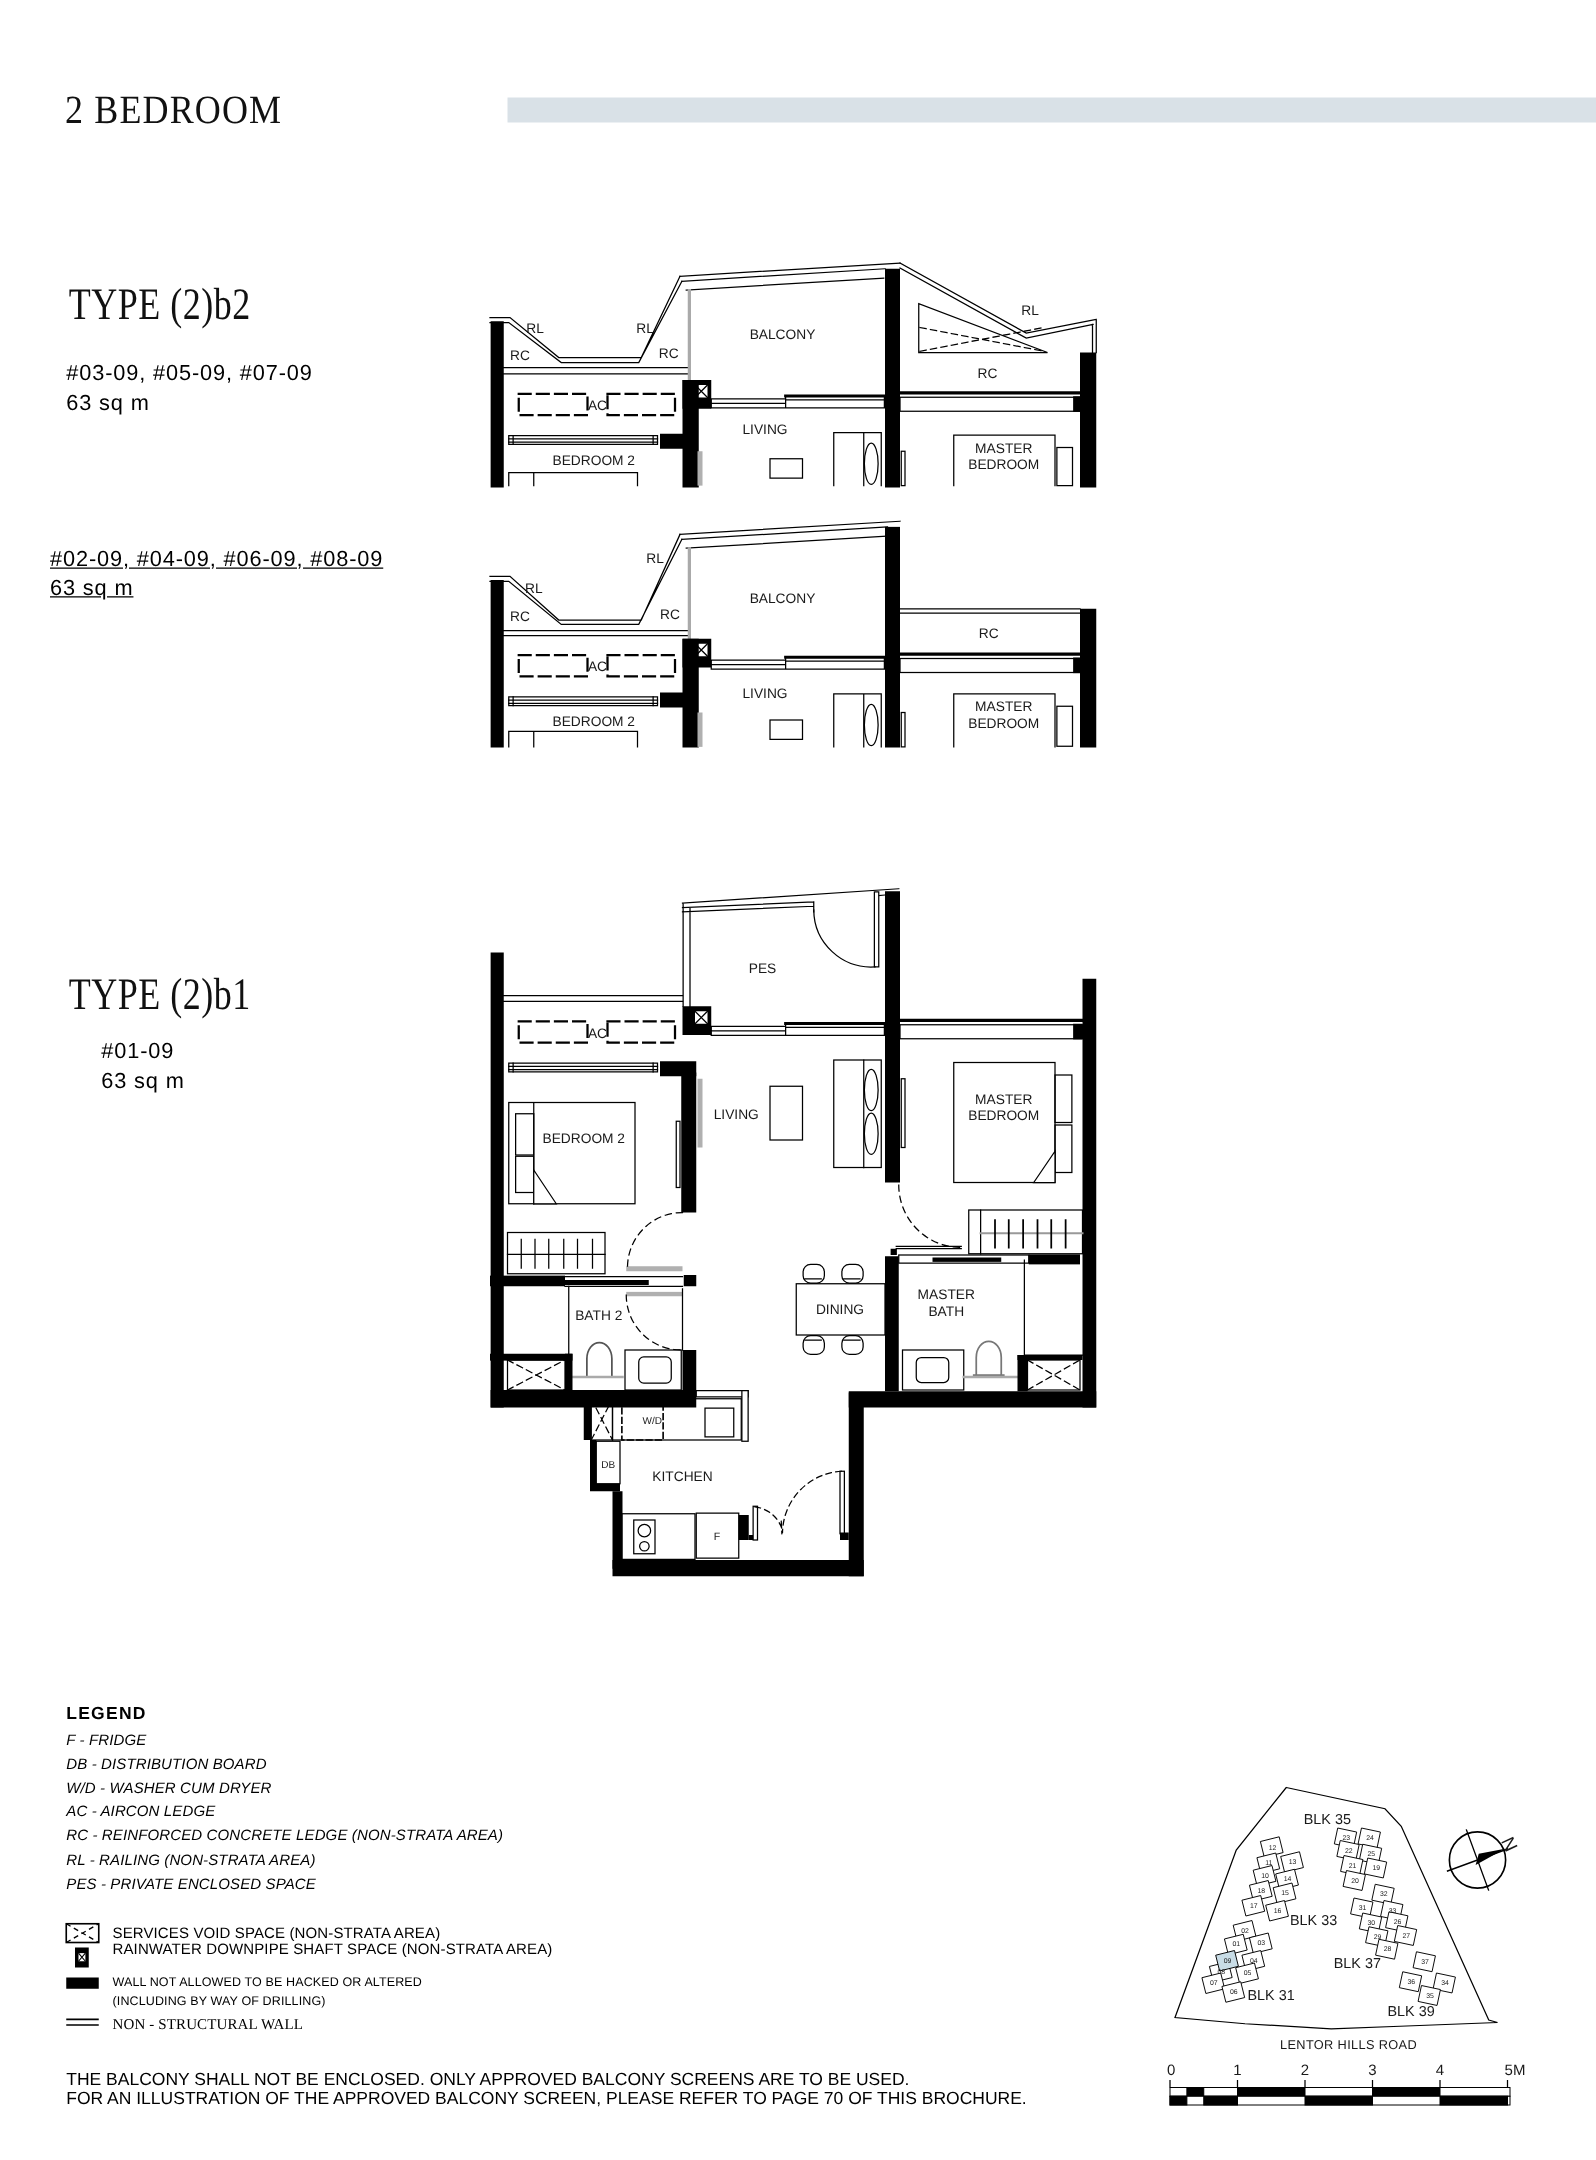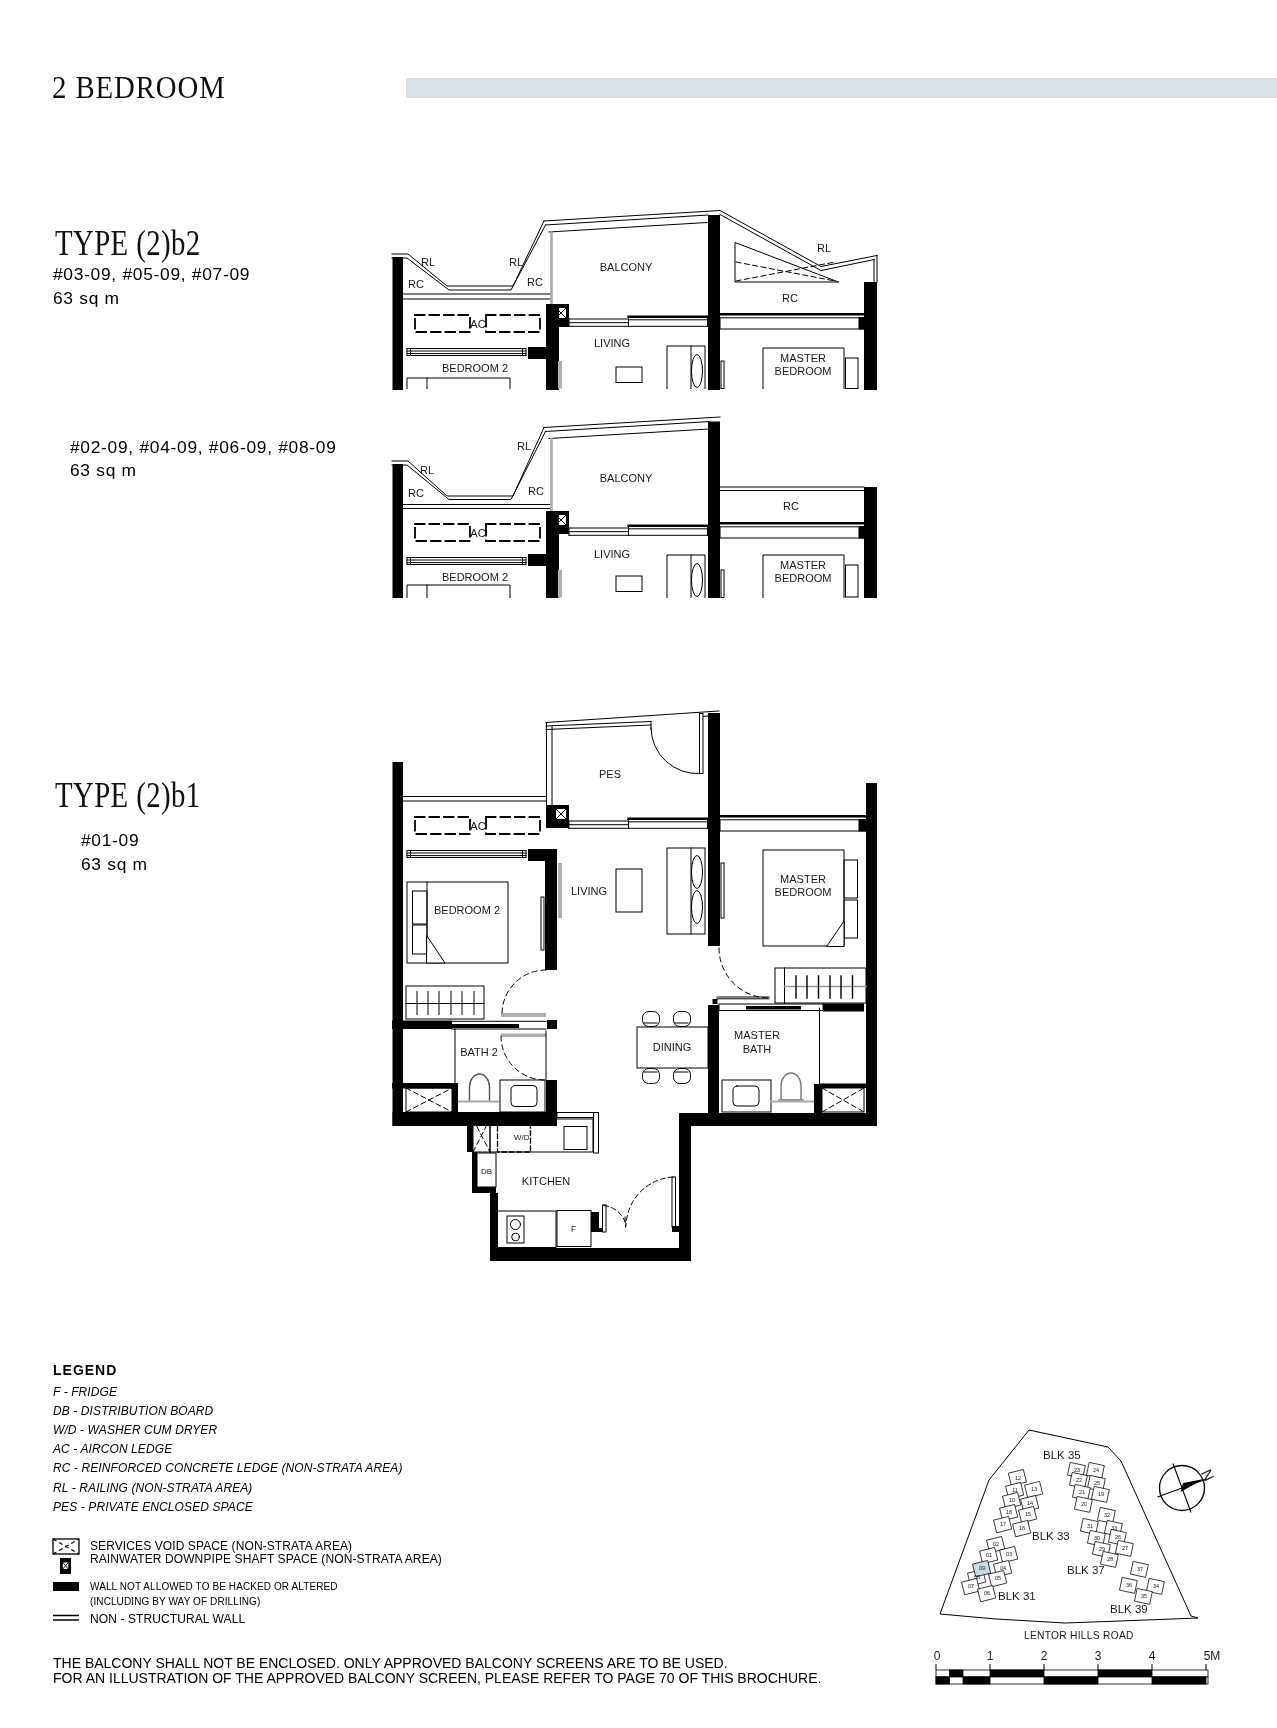--- a/index.html
+++ b/index.html
@@ -10,39 +10,39 @@
 </style>
 </head>
 <body>
 
 <div class="abs serif" style="left:52px;top:68px;font-size:32px;letter-spacing:1px;color:#111;line-height:1.2;transform:scaleX(0.9);transform-origin:left top;">2 BEDROOM</div>
 
 <div class="abs" style="left:406px;top:78px;width:871px;height:20px;background:#d9e1e7;"></div>
 
 <div class="abs serif" style="left:55px;top:222px;font-size:36px;letter-spacing:0.5px;color:#111;line-height:1.2;transform:scaleX(0.8);transform-origin:left top;">TYPE (2)b2</div>
 
-<div class="abs" style="left:53px;top:263px;font-size:17.4px;letter-spacing:0.7px;line-height:23.5px;">#03-09, #05-09, #07-09<br>63 sq m</div>
-
-<div class="abs" style="left:70px;top:435.5px;font-size:17.4px;letter-spacing:0.7px;line-height:23.5px;">#02-09, #04-09, #06-09, #08-09<br>63 sq m</div>
+<div class="abs" style="left:53px;top:287px;font-size:17.4px;letter-spacing:0.7px;line-height:23.5px;">#03-09, #05-09, #07-09<br>63 sq m</div>
+
+<div class="abs" style="left:40px;top:435.5px;font-size:17.4px;letter-spacing:0.7px;line-height:23.5px;text-decoration:underline;">#02-09, #04-09, #06-09, #08-09<br>63 sq m</div>
 
 <div class="abs serif" style="left:55px;top:774px;font-size:36px;letter-spacing:0.5px;color:#111;line-height:1.2;transform:scaleX(0.8);transform-origin:left top;">TYPE (2)b1</div>
 
 <div class="abs" style="left:53px;top:829px;font-size:17.4px;letter-spacing:0.7px;line-height:23.5px;margin-left:28px;">#01-09<br>63 sq m</div>
 
 <div class="abs" style="left:53px;top:1363px;font-size:14px;font-weight:bold;letter-spacing:1px;line-height:1;">LEGEND</div>
 
 <div class="abs" style="left:53px;top:1382.5px;font-size:12px;letter-spacing:0.1px;line-height:19.2px;font-style:italic;">F - FRIDGE<br>DB - DISTRIBUTION BOARD<br>W/D - WASHER CUM DRYER<br>AC - AIRCON LEDGE<br>RC - REINFORCED CONCRETE LEDGE (NON-STRATA AREA)<br>RL - RAILING (NON-STRATA AREA)<br>PES - PRIVATE ENCLOSED SPACE</div>
 
 <div class="abs" style="left:90px;top:1540px;font-size:12px;letter-spacing:0.1px;line-height:1;text-align:right;">SERVICES VOID SPACE (NON-STRATA AREA)</div>
 
 <div class="abs" style="left:90px;top:1553px;font-size:12px;letter-spacing:0.1px;line-height:1;">RAINWATER DOWNPIPE SHAFT SPACE (NON-STRATA AREA)</div>
 
 <div class="abs" style="left:90px;top:1580px;font-size:10px;letter-spacing:0.1px;line-height:14.5px;">WALL NOT ALLOWED TO BE HACKED OR ALTERED<br>(INCLUDING BY WAY OF DRILLING)</div>
 
-<div class="abs" style="left:90px;top:1613px;font-size:12px;letter-spacing:0.1px;line-height:1;">NON - STRUCTURAL WALL</div>
+<div class="abs" style="left:90px;top:1613px;font-size:12px;letter-spacing:0.1px;line-height:1;font-family:Liberation Serif, serif;">NON - STRUCTURAL WALL</div>
 
 <div class="abs" style="left:53px;top:1655.5px;font-size:14px;letter-spacing:0px;line-height:15.2px;">THE BALCONY SHALL NOT BE ENCLOSED. ONLY APPROVED BALCONY SCREENS ARE TO BE USED.<br>FOR AN ILLUSTRATION OF THE APPROVED BALCONY SCREEN, PLEASE REFER TO PAGE 70 OF THIS BROCHURE.</div>
 
 <svg class="abs" style="left:0;top:0;" width="1277" height="1728" viewBox="0 0 1277 1728">
 <g id="planA" stroke-linecap="square">
 
 <rect x="392.5" y="257" width="10.5" height="133" fill="#000"></rect>
 
 <path d="M392,254 L408,254 L447,286 L513,286 L544,221 M392,258 L407,258 L449,290 L511,290 L545.5,225" stroke="#000" fill="none"></path>
 

